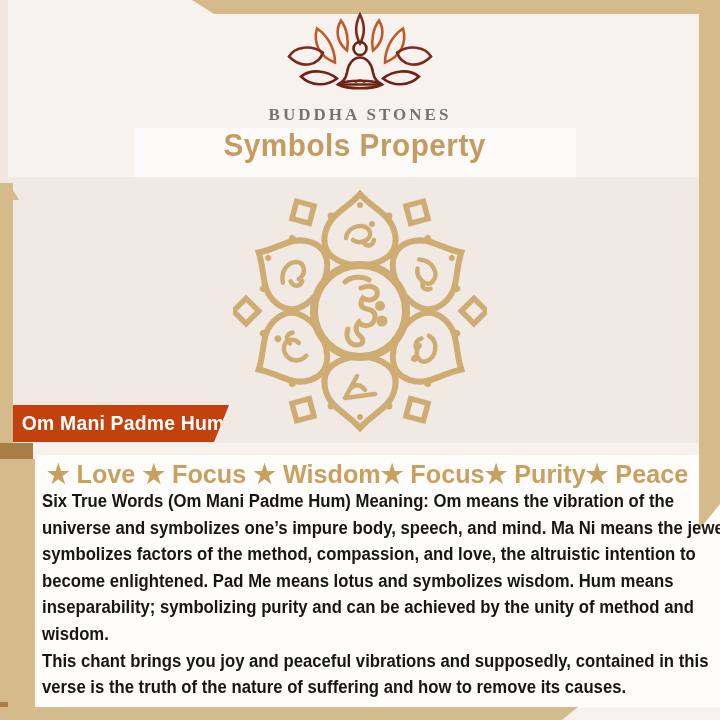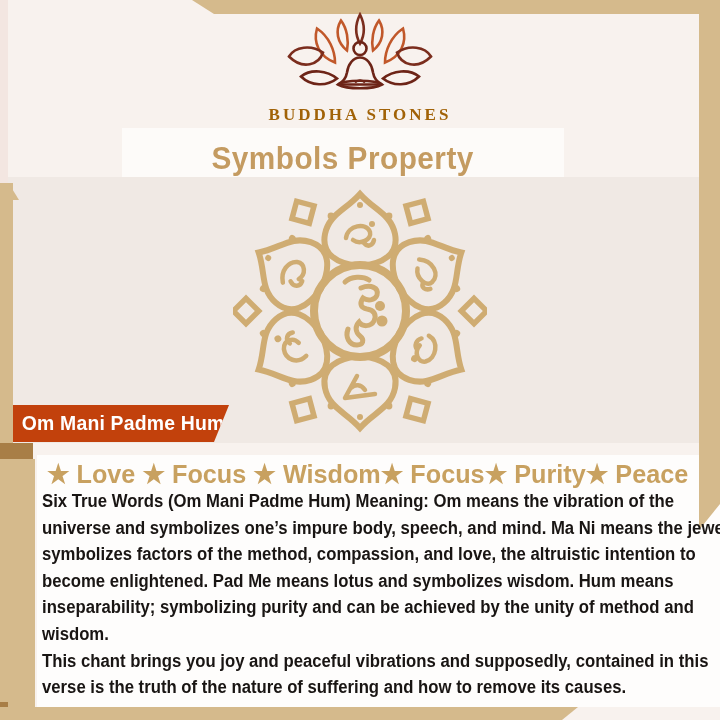--- a/index.html
+++ b/index.html
@@ -18,24 +18,24 @@
     clip-path:polygon(0 0,45% 0,100% 100%,0 100%);}
   .fold-square{position:absolute;left:0;top:443px;width:33px;height:16px;background:#a87e46;}
   .left-column{position:absolute;left:0;top:459px;width:35px;height:261px;background:#d5ba8c;}
   .bottom-dark{position:absolute;left:0;top:702px;width:8px;height:10px;background:#a87e46;}
   .bottom-band{position:absolute;left:0;top:707px;width:578px;height:13px;background:#d5ba8c;
     clip-path:polygon(0 0,100% 0,calc(100% - 16px) 100%,0 100%);}
   
   .logo-wrap{position:absolute;left:285px;top:12px;width:150px;height:93px;}
   .brand-name{position:absolute;left:0;top:105px;width:720px;text-align:center;
     font-family:"Liberation Serif",serif;font-size:17px;font-weight:600;
-    letter-spacing:3px;color:#a16207;}
+    letter-spacing:3px;color:#737373;}
   
-  .title-banner{position:absolute;left:122px;top:128px;width:442px;height:49px;
-    background:#fdfbf9;display:flex;align-items:flex-end;justify-content:center;}
+  .title-banner{position:absolute;left:134px;top:128px;width:442px;height:49px;
+    background:#fdfbf9;display:flex;align-items:flex-start;justify-content:center;}
   .title-banner span{font-size:31px;font-weight:700;color:#c49b61;letter-spacing:0.5px;
     transform:scaleX(.96);}
   
   .gray-panel{position:absolute;left:0;top:177px;width:720px;height:266px;background:#f0e9e4;}
   .mandala{position:absolute;left:233px;top:184px;width:254px;height:254px;}
   
   .ribbon{position:absolute;left:13px;top:405px;width:216px;height:37px;background:#c2410c;
     clip-path:polygon(0 0,100% 0,calc(100% - 15px) 100%,0 100%);
     display:flex;align-items:center;}
   .ribbon span{padding-left:9px;color:#ffffff;font-size:20px;font-weight:700;

